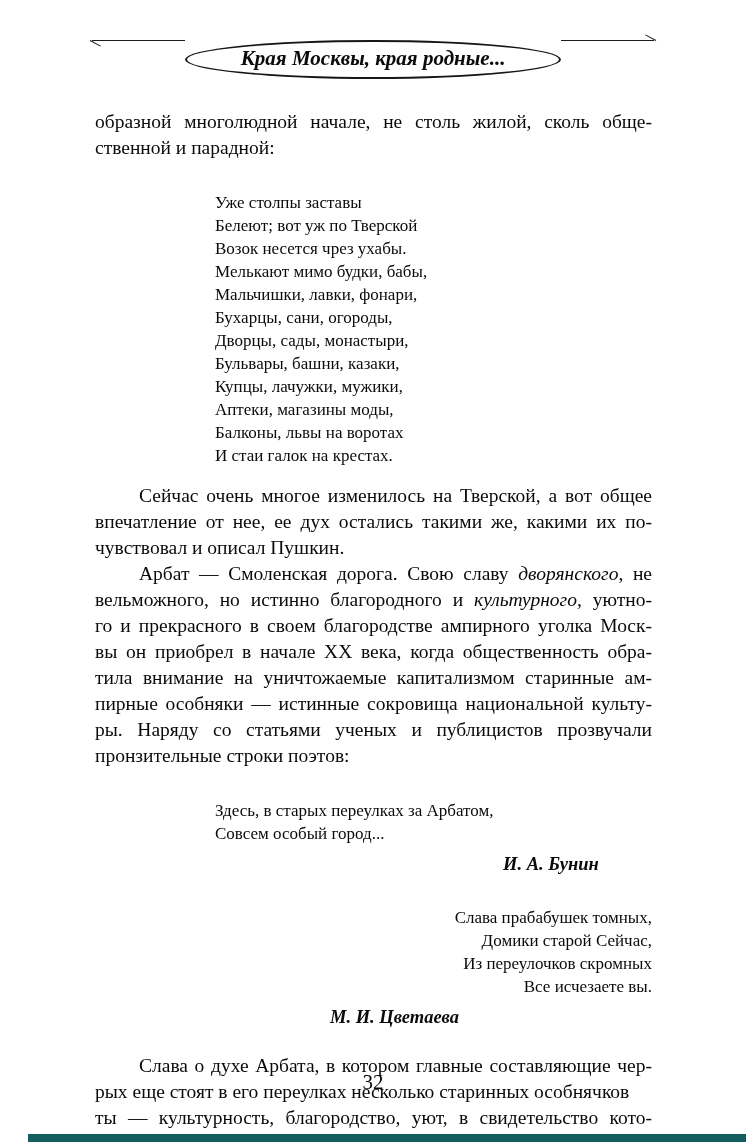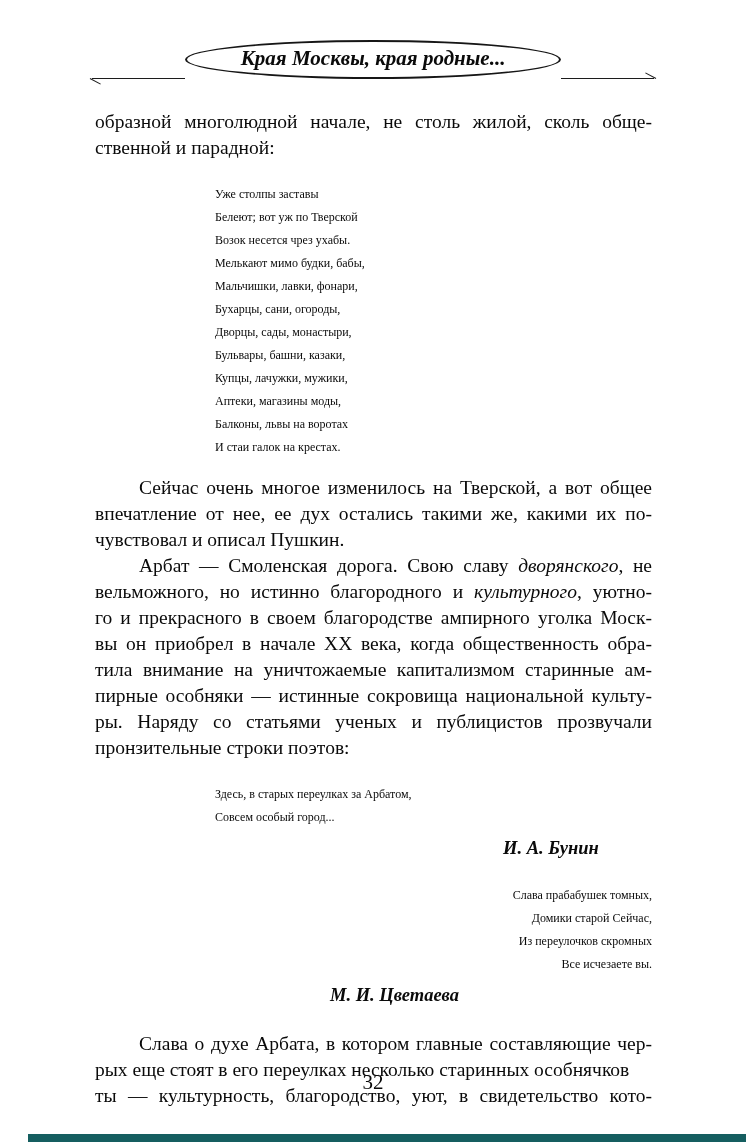--- a/index.html
+++ b/index.html
@@ -10,21 +10,21 @@
     color: #0a0a0a;
     position: relative;
     overflow: hidden;
   }
   .page { position: absolute; inset: 0; }
 
   
   .header {
     margin: 40px 92px 0 92px;
     display: flex;
-    align-items: flex-end;
+    align-items: flex-start;
   }
   .h-line {
     flex: 1;
     border-top: 1.6px solid #1c1c1c;
     height: 0;
     position: relative;
   }
   .h-line.left::before {
     content: "";
     position: absolute; left: -2px; top: -1px;
@@ -55,23 +55,23 @@
     line-height: 26px;
     text-align: left;
   }
   .paragraph { margin: 0; }
   .line { white-space: normal; }
   .jline { text-align: justify; text-align-last: justify; }
   .indent { text-indent: 44px; }
   .it { font-style: italic; }
 
   .verse {
-    margin-top: 22px;
+    margin-top: 30px;
     margin-bottom: 8px;
-    font-size: 12px;
+    font-size: 17px;
     line-height: 23px;
   }
   .verse + .paragraph { margin-top: 16px; }
   .vline { white-space: nowrap; }
   .attribution {
     font-style: italic;
     font-weight: bold;
     font-size: 18.5px;
     line-height: 23px;
     margin-bottom: 24px;

